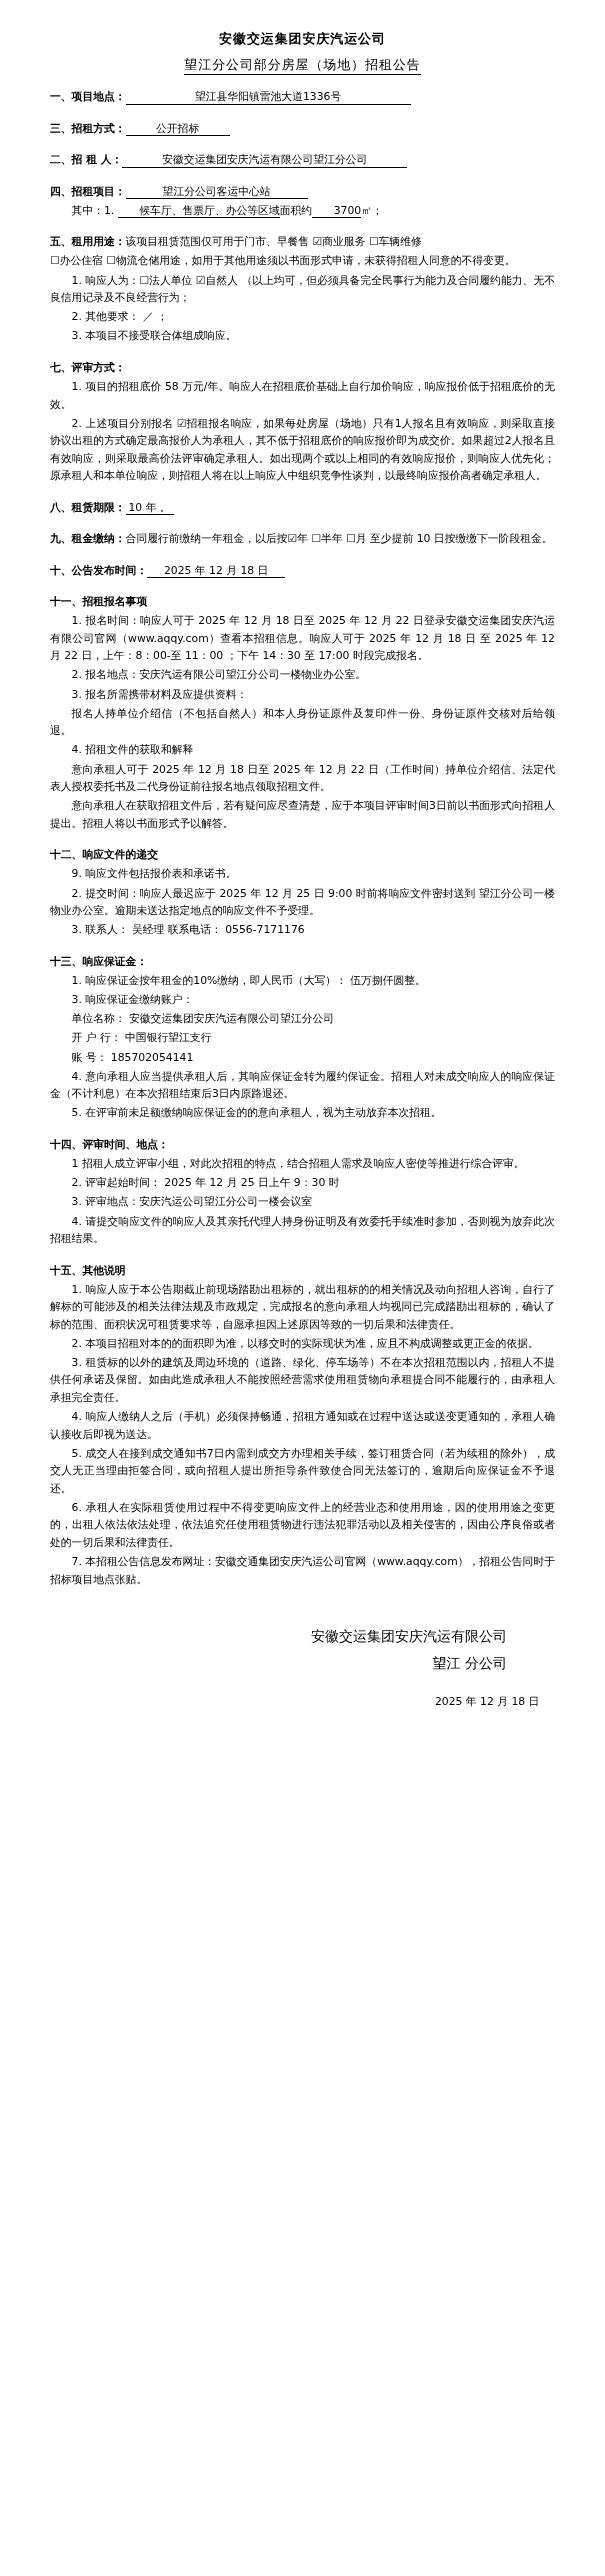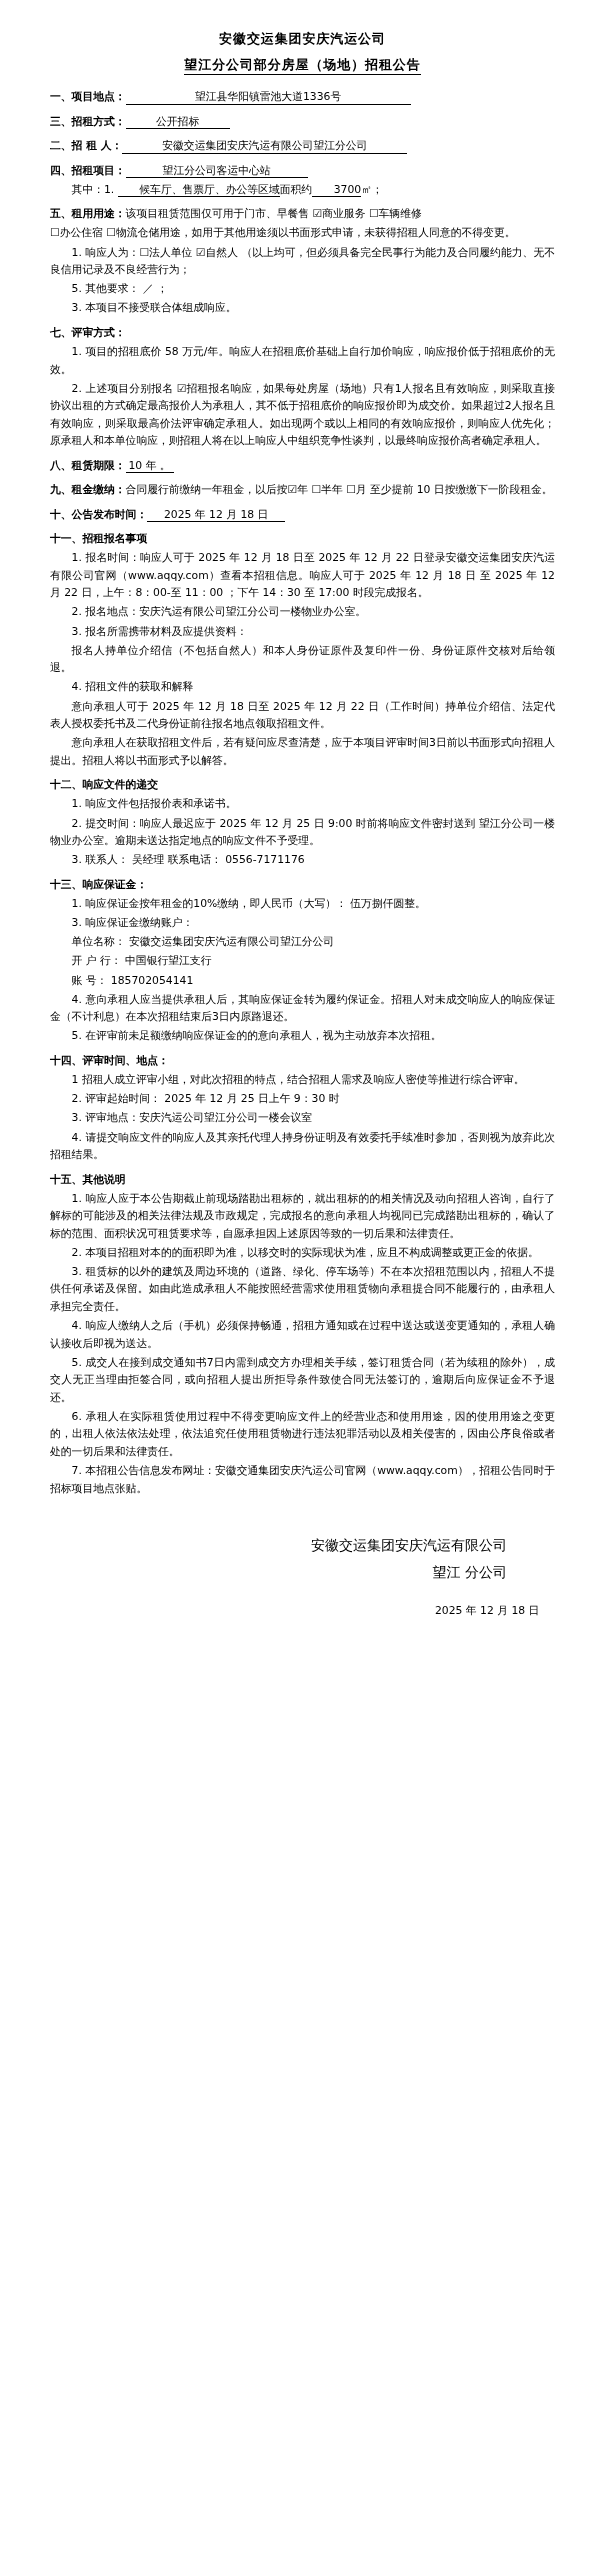--- a/index.html
+++ b/index.html
@@ -18,21 +18,21 @@
   .title1{
     text-align:center;
     font-size:13px;
     font-weight:bold;
     letter-spacing:0.9px;
     margin:7px 0 8.6px 0;
   }
   .title2{
     text-align:center;
     font-size:13px;
-    font-weight:bold;
+    font-weight:normal;
     letter-spacing:0.9px;
     margin:0 0 14px 0;
   }
   .title2 span{
     border-bottom:1.3px solid #000;
     padding-bottom:1.7px;
   }
   p{
     margin:0 0 1.7px 0;
     font-size:10.8px;
@@ -45,21 +45,21 @@
     border-bottom:0.9px solid #000;
     display:inline-block;
     text-align:center;
     line-height:1.25;
   }
   .uw2{ min-width:48px; }
   .uw4{ min-width:104px; }
   .uw5{ min-width:138px; }
   .uw6{ min-width:182px; }
   .uwfill{ min-width:285px; }
-  .sec{ margin-top:7px; }
+  .sec{ margin-top:14px; }
   .chk{ font-size:10.8px; }
   .foot{
     margin-top:35px;
     text-align:right;
     font-size:14px;
     line-height:1.9;
     padding-right:48px;
   }
   .foot .line{ display:block; }
   .date{
@@ -101,21 +101,21 @@
   <p class="sec">
     <span class="b">五、租用用途：</span><span>该项目租赁范围仅可用于门市、早餐售 </span><span class="chk">☑商业服务</span>
     <span class="chk">☐车辆维修</span>
   </p>
   <p>
     <span class="chk">☐办公住宿</span>
     <span class="chk">☐物流仓储用途，如用于其他用途须以书面形式申请，未获得招租人同意的不得变更。</span>
   </p>
 
   <p class="ind">1. 响应人为：☐法人单位  ☑自然人 （以上均可，但必须具备完全民事行为能力及合同履约能力、无不良信用记录及不良经营行为；</p>
-  <p class="ind">5. 其他要求：  ／  ；</p>
+  <p class="ind">2. 其他要求：  ／  ；</p>
   <p class="ind">3. 本项目不接受联合体组成响应。</p>
 
   <p class="sec b">七、评审方式：</p>
   <p class="ind">1. 项目的招租底价 58 万元/年。响应人在招租底价基础上自行加价响应，响应报价低于招租底价的无效。</p>
   <p class="ind">2. 上述项目分别报名 ☑招租报名响应，如果每处房屋（场地）只有1人报名且有效响应，则采取直接协议出租的方式确定最高报价人为承租人，其不低于招租底价的响应报价即为成交价。如果超过2人报名且有效响应，则采取最高价法评审确定承租人。如出现两个或以上相同的有效响应报价，则响应人优先化；原承租人和本单位响应，则招租人将在以上响应人中组织竞争性谈判，以最终响应报价高者确定承租人。</p>
 
   <p class="sec">
     <span class="b">八、租赁期限：</span><span class="u uw2">10 年 。</span>
   </p>
 
@@ -130,21 +130,21 @@
   <p class="sec b">十一、招租报名事项</p>
   <p class="ind">1. 报名时间：响应人可于 2025 年 12 月 18 日至 2025 年 12 月 22 日登录安徽交运集团安庆汽运有限公司官网（www.aqqy.com）查看本招租信息。响应人可于 2025 年 12 月 18 日 至 2025 年 12 月 22 日，上午：8：00-至  11：00  ；下午 14：30 至 17:00 时段完成报名。</p>
   <p class="ind">2. 报名地点：安庆汽运有限公司望江分公司一楼物业办公室。</p>
   <p class="ind">3. 报名所需携带材料及应提供资料：</p>
   <p class="ind">报名人持单位介绍信（不包括自然人）和本人身份证原件及复印件一份、身份证原件交核对后给领退。</p>
   <p class="ind">4. 招租文件的获取和解释</p>
   <p class="ind">意向承租人可于 2025 年 12 月 18 日至 2025 年 12 月 22 日（工作时间）持单位介绍信、法定代表人授权委托书及二代身份证前往报名地点领取招租文件。</p>
   <p class="ind">意向承租人在获取招租文件后，若有疑问应尽查清楚，应于本项目评审时间3日前以书面形式向招租人提出。招租人将以书面形式予以解答。</p>
 
   <p class="sec b">十二、响应文件的递交</p>
-  <p class="ind">1. 响应文件包括报价表和承诺书。</p>
+  <p class="ind">9. 响应文件包括报价表和承诺书。</p>
   <p class="ind">2. 提交时间：响应人最迟应于 2025 年 12 月 25 日 9:00 时前将响应文件密封送到 望江分公司一楼物业办公室。逾期未送达指定地点的响应文件不予受理。</p>
   <p class="ind">3. 联系人： 吴经理      联系电话： 0556-7171176</p>
 
   <p class="sec b">十三、响应保证金：</p>
   <p class="ind">1. 响应保证金按年租金的10%缴纳，即人民币（大写）： 伍万捌仟圆整。</p>
   <p class="ind">3. 响应保证金缴纳账户：</p>
   <p class="ind">单位名称： 安徽交运集团安庆汽运有限公司望江分公司</p>
   <p class="ind">开  户  行： 中国银行望江支行</p>
   <p class="ind">账     号： 185702054141</p>
   <p class="ind">4. 意向承租人应当提供承租人后，其响应保证金转为履约保证金。招租人对未成交响应人的响应保证金（不计利息）在本次招租结束后3日内原路退还。</p>

